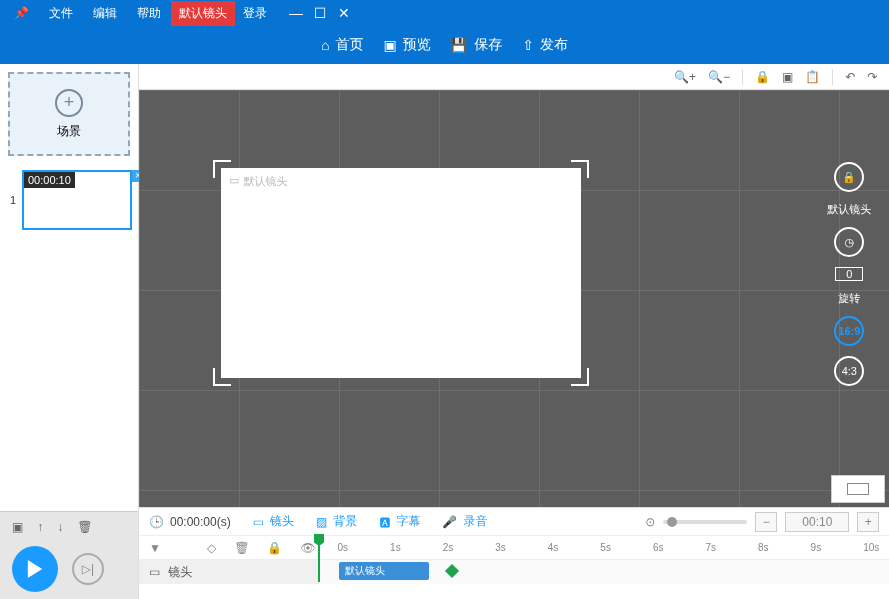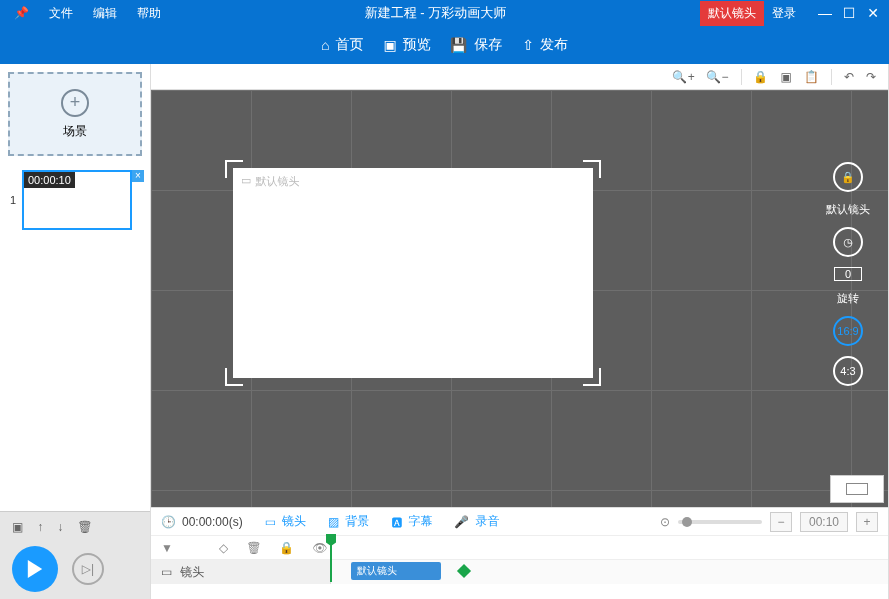--- a/index.html
+++ b/index.html
@@ -35,21 +35,21 @@
 .grid { position: absolute; inset: 0; background-image: linear-gradient(#6f6f6f 1px, transparent 1px), linear-gradient(90deg, #6f6f6f 1px, transparent 1px); background-size: 100px 100px; }
 .camera-frame { position: absolute; left: 82px; top: 78px; width: 360px; height: 210px; background: #fff; border: 2px dashed #fff; }
 .cam-corner { position: absolute; width: 18px; height: 18px; border: 2px solid #fff; }
 .cc-tl { top: -10px; left: -10px; border-right: none; border-bottom: none; }
 .cc-tr { top: -10px; right: -10px; border-left: none; border-bottom: none; }
 .cc-bl { bottom: -10px; left: -10px; border-right: none; border-top: none; }
 .cc-br { bottom: -10px; right: -10px; border-left: none; border-top: none; }
 .cam-label { position: absolute; top: 4px; left: 6px; color: #bbb; font-size: 11px; display: flex; gap: 4px; }
 .canvas-right-overlay { position: absolute; right: 18px; top: 72px; display: flex; flex-direction: column; align-items: center; gap: 10px; color: #fff; }
 .ov-circle { width: 30px; height: 30px; border: 2px solid #fff; border-radius: 50%; display: flex; align-items: center; justify-content: center; font-size: 11px; }
-.ov-circle.active { border-color: #1a9bff; color: #1a9bff; }
+.ov-circle.active { border-color: #1a9bff; color: #1a9bff; font-weight: bold; }
 .ov-label { font-size: 11px; }
 .ov-box { border: 1px solid #fff; padding: 0 10px; font-size: 11px; }
 .mini-panel { position: absolute; right: 4px; bottom: 4px; width: 54px; height: 28px; background: #fff; border: 1px solid #ccc; display: flex; align-items: center; justify-content: center; }
 .timeline-hdr { height: 28px; background: #fff; border-top: 1px solid #ddd; display: flex; align-items: center; gap: 22px; padding: 0 10px; color: #444; }
 .tl-item { display: flex; align-items: center; gap: 6px; cursor: pointer; }
 .tl-zoom { margin-left: auto; display: flex; align-items: center; gap: 8px; color: #888; }
 .tl-zoom .track { width: 84px; height: 4px; background: #ddd; border-radius: 2px; position: relative; }
 .tl-zoom .dot { position: absolute; left: 4px; top: -3px; width: 10px; height: 10px; border-radius: 50%; background: #999; }
 .tl-zoom .zbtn { width: 22px; height: 20px; border: 1px solid #ccc; display: flex; align-items: center; justify-content: center; background: #f7f7f7; }
 .timeline-body { height: 64px; background: #fff; border-top: 1px solid #eee; }
@@ -68,21 +68,20 @@
 svg { overflow: visible; }
 </style>
 </head>
 <body>
 
 <div class="titlebar">
   <span class="menu-item">📌</span>
   <span class="menu-item">文件</span>
   <span class="menu-item">编辑</span>
   <span class="menu-item">帮助</span>
-  <div class="title-center">新建工程 - 万彩动画大师</div>
   <div class="right-controls">
     <span class="upgrade-btn">默认镜头</span>
     <span class="login-txt">登录</span>
     <span class="win-ctrl">—</span>
     <span class="win-ctrl">☐</span>
     <span class="win-ctrl">✕</span>
   </div>
 </div>
 
 <div class="toolbar">
@@ -193,32 +192,45 @@
       <div class="tl-item" style="color:#1a9bff">
           <span>🎤</span>
           <span>录音</span>
         </div>
       <div class="tl-zoom">
         <span>⊙</span>
         <div class="track">
             <div class="dot"></div>
           </div>
         <div class="zbtn">−</div>
-        <div class="zbtn" style="width:48px">00:10</div>
+        <div class="zbtn" style="width:64px">00:10</div>
         <div class="zbtn">+</div>
       </div>
     </div>
     <div class="timeline-body">
       <div class="tl-icons-row">
         <span>▼</span>
         <span class="spacer"></span>
         <span>◇</span>
         <span>🗑</span>
         <span>🔒</span>
         <span>👁</span>
+        <div class="ruler">
+          <span>0s</span>
+            <span>1s</span>
+            <span>2s</span>
+            <span>3s</span>
+            <span>4s</span>
+            <span>5s</span>
+            <span>6s</span>
+            <span>7s</span>
+            <span>8s</span>
+            <span>9s</span>
+            <span>10s</span>
+        </div>
       </div>
       <div class="tl-track-row">
         <div class="tl-track-label">
             <span>▭</span>
             <span>镜头</span>
           </div>
         <div class="tl-track">
           <div class="playhead">
               <div class="playhead-flag"></div>
               <div class="playhead-line"></div>

